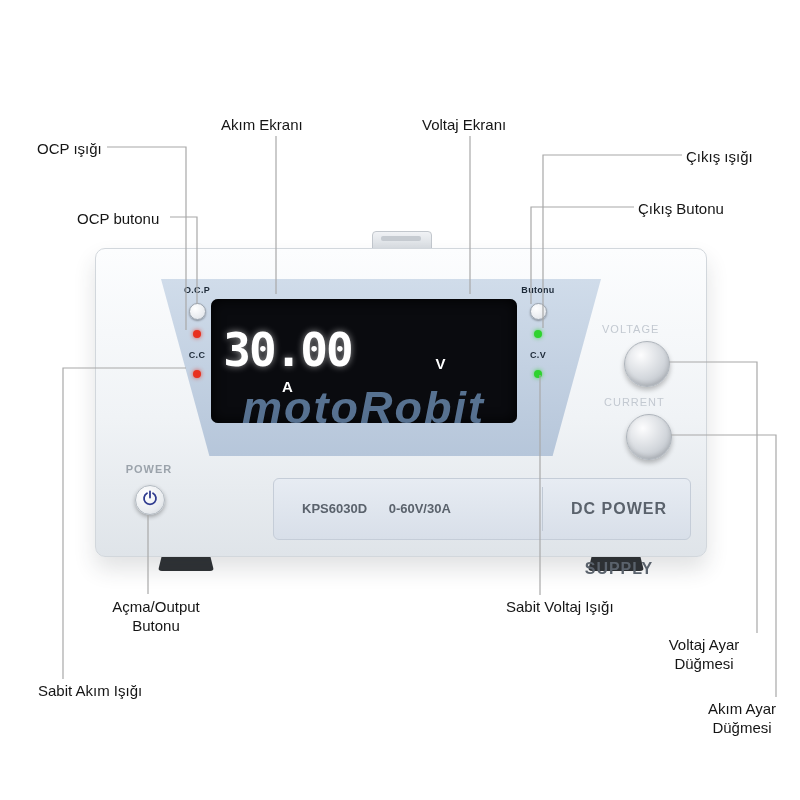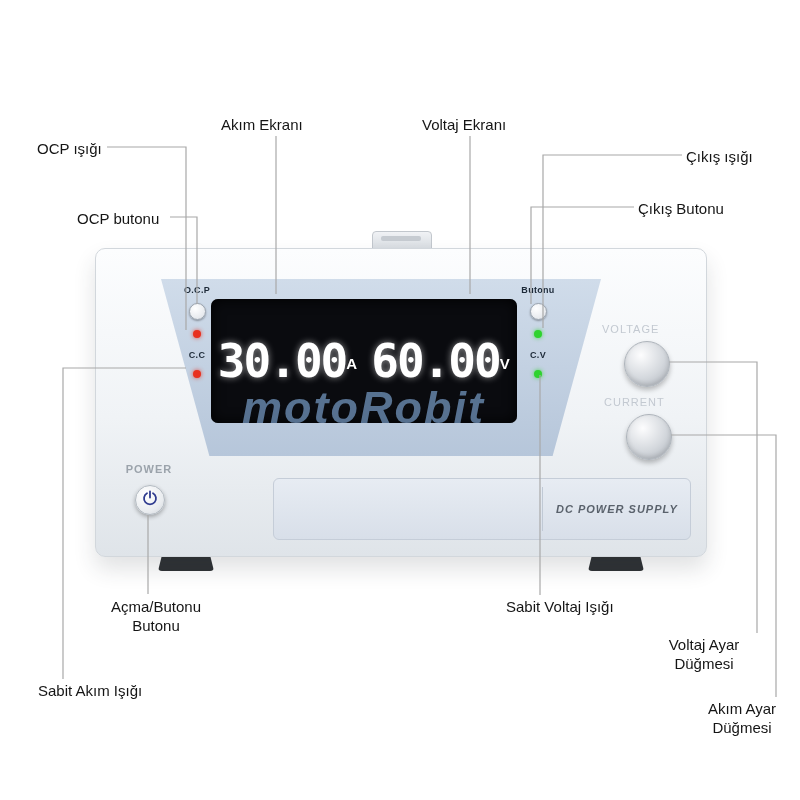--- a/index.html
+++ b/index.html
@@ -27,21 +27,21 @@
         clip-path:polygon(8% 0,92% 0,100% 100%,0 100%);border-radius:0 0 4px 4px;}
   .foot.left{left:158px;} .foot.right{left:588px;}
 
   
   .bezel{position:absolute;left:65px;top:30px;width:440px;height:177px;
          background:linear-gradient(180deg,#d0dcea 0%,#b6c6da 100%);
          clip-path:polygon(0 0,100% 0,89% 100%,11% 100%);}
   
   .screen{position:absolute;left:50px;top:20px;width:306px;height:124px;background:#0a0b0f;
           border-radius:7px;box-shadow:inset 0 0 14px #000;display:flex;}
-  .half{flex:1;display:flex;align-items:center;justify-content:center;}
+  .half{flex:1;display:flex;flex-direction:column;align-items:center;justify-content:center;}
   .digits{font-family:"DejaVu Sans Mono",monospace;font-weight:bold;font-size:46px;line-height:1;
           color:#ffffff;text-shadow:0 0 7px rgba(255,255,255,.55);letter-spacing:-2px;}
   .unit{margin-top:5px;font-size:15px;font-weight:bold;color:#fff;}
 
   
   .side-col{position:absolute;top:6px;width:40px;display:flex;flex-direction:column;align-items:center;}
   .side-col.left{left:16px;} .side-col.right{left:357px;}
   .tiny-label{font-size:9px;font-weight:bold;color:#1d2a38;letter-spacing:.3px;}
   .round-btn{width:15px;height:15px;border-radius:50%;margin-top:8px;
              background:radial-gradient(circle at 35% 30%,#ffffff,#e7eaee 70%,#cfd4da);
@@ -72,21 +72,21 @@
 
   
   .inset{position:absolute;left:177px;top:229px;width:416px;height:60px;
          background:linear-gradient(180deg,#e7ecf3,#d8dfe9);
          border:1px solid #c5cdd8;border-radius:6px;}
   .inset .divider{position:absolute;left:268px;top:8px;width:1px;height:44px;background:#c0c9d5;}
   .model-line{position:absolute;left:28px;top:0;height:60px;line-height:60px;
               font-size:13px;font-weight:bold;color:#5a626c;}
   .model-line .range{margin-left:18px;}
   .type-line{position:absolute;left:282px;top:0;width:126px;height:60px;line-height:60px;
-             text-align:left;font-size:11px;font-weight:bold;color:#5a626c;letter-spacing:1px;font-style:italic;}
+             text-align:center;font-size:16px;font-weight:bold;color:#5a626c;letter-spacing:1px;}
 </style>
 </head>
 <body>
 
 <div class="canvas">
 
   <div class="handle">
     <div class="handle-inner"></div>
   </div>
 
@@ -104,21 +104,20 @@
         <span class="tiny-label second">C.C</span>
         <div class="led red"></div>
       </div>
 
       <div class="screen">
         <div class="half">
           <span class="digits">30.00</span>
           <span class="unit">A</span>
         </div>
         <div class="half">
-          <span class="digits">60.00</span>
           <span class="unit">V</span>
         </div>
       </div>
 
       <div class="side-col right">
         <span class="tiny-label">Butonu</span>
         <div class="round-btn"></div>
         <div class="led green"></div>
         <span class="tiny-label second">C.V</span>
         <div class="led green"></div>
@@ -134,34 +133,38 @@
     <div class="power-btn" style="left:39px;top:236px;">
       <span>
         <svg width="16" height="16" viewBox="0 0 16 16">
           <path d="M5 3.2 A6 6 0 1 0 11 3.2" fill="none" stroke="#2f3b8f" stroke-width="1.8" stroke-linecap="round"></path>
           <line x1="8" y1="1.5" x2="8" y2="7.5" stroke="#2f3b8f" stroke-width="1.8" stroke-linecap="round"></line>
         </svg>
       </span>
     </div>
 
     <div class="inset">
+      <div class="model-line">
+        <span>KPS6030D</span>
+        <span class="range">0-60V/30A</span>
+      </div>
       <div class="divider"></div>
       <div class="type-line">DC  POWER  SUPPLY</div>
     </div>
   </div>
 
   <div class="watermark">motoRobit</div>
 
   <div class="callout" style="left:30px;top:140px;margin-left:7px;">OCP ışığı</div>
   <div class="callout" style="left:77px;top:210px;">OCP butonu</div>
   <div class="callout" style="left:221px;top:116px;">Akım Ekranı</div>
   <div class="callout" style="left:422px;top:116px;">Voltaj Ekranı</div>
   <div class="callout" style="left:686px;top:148px;">Çıkış ışığı</div>
   <div class="callout" style="left:638px;top:200px;">Çıkış Butonu</div>
-  <div class="callout wrap" style="left:100px;top:598px;width:112px;">Açma/Butonu Butonu</div>
+  <div class="callout wrap" style="left:100px;top:598px;width:112px;">Açma/Output Butonu</div>
   <div class="callout" style="left:38px;top:682px;">Sabit Akım Işığı</div>
   <div class="callout" style="left:506px;top:598px;">Sabit Voltaj Işığı</div>
   <div class="callout wrap" style="left:686px;top:700px;width:112px;">Akım Ayar Düğmesi</div>
   <div class="callout wrap" style="left:648px;top:636px;width:112px;">Voltaj Ayar Düğmesi</div>
 
   <svg class="lines" width="800" height="800">
     <polyline points="107,147 186,147 186,330"></polyline>
     <polyline points="170,217 197,217 197,304"></polyline>
     <polyline points="276,136 276,294"></polyline>
     <polyline points="470,136 470,294"></polyline>

